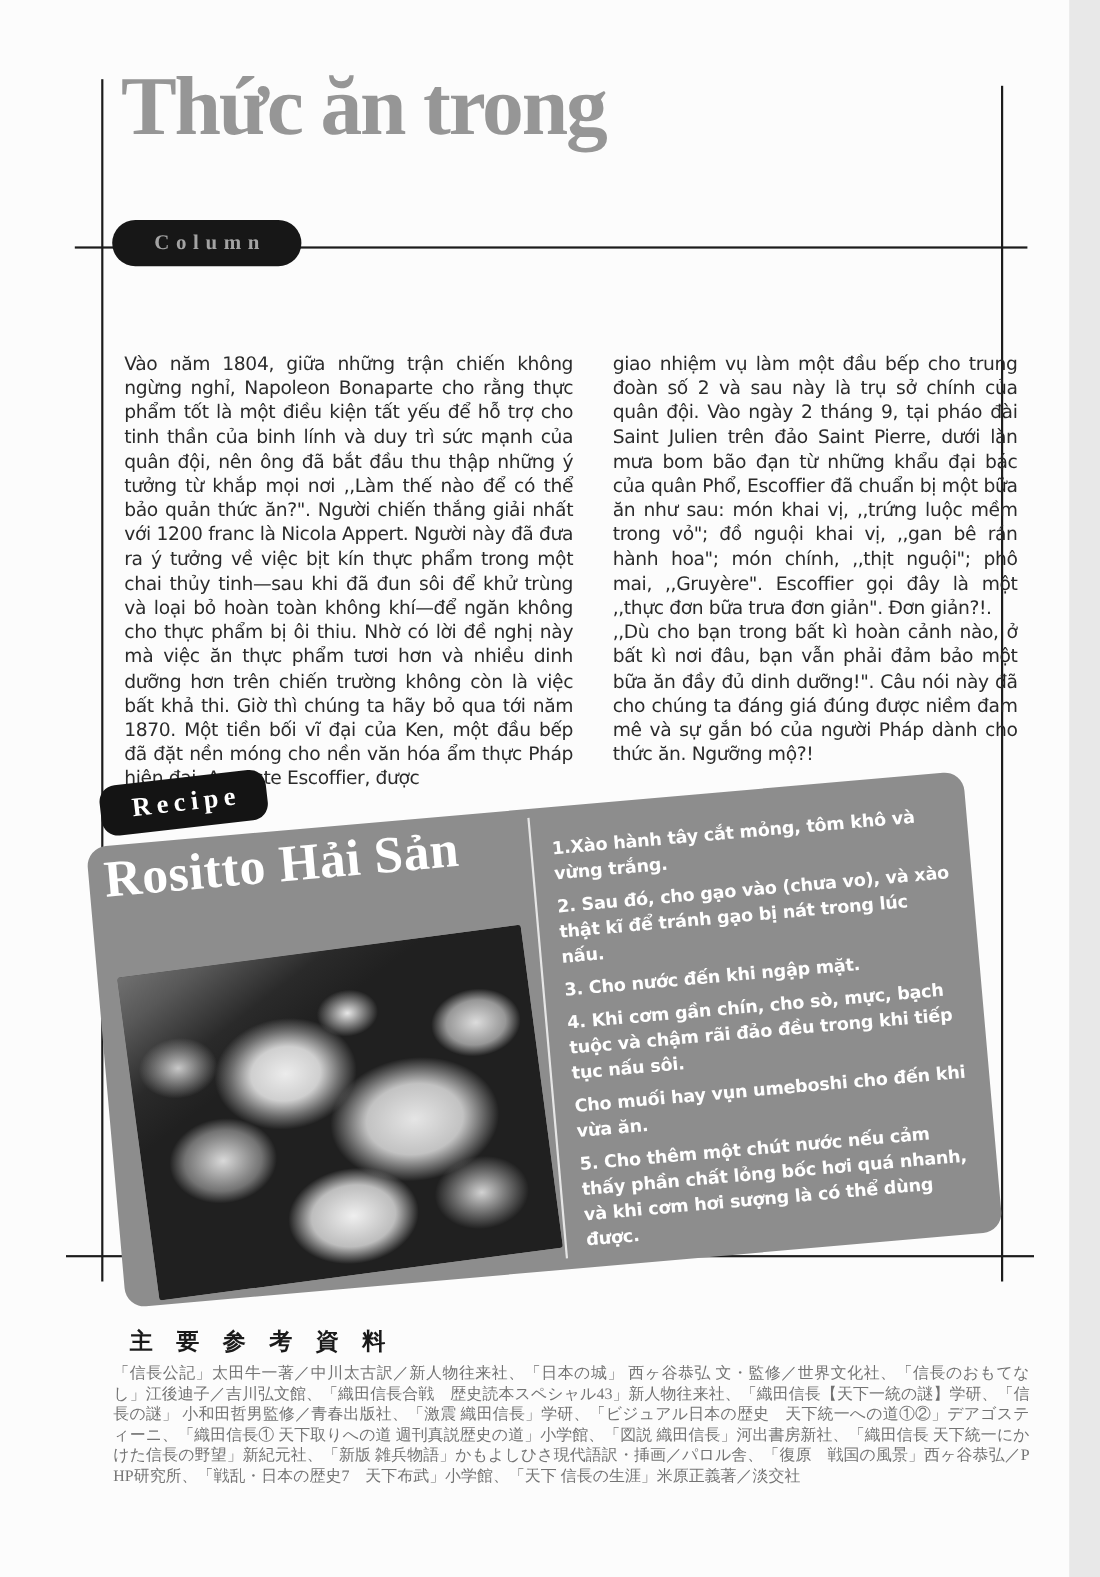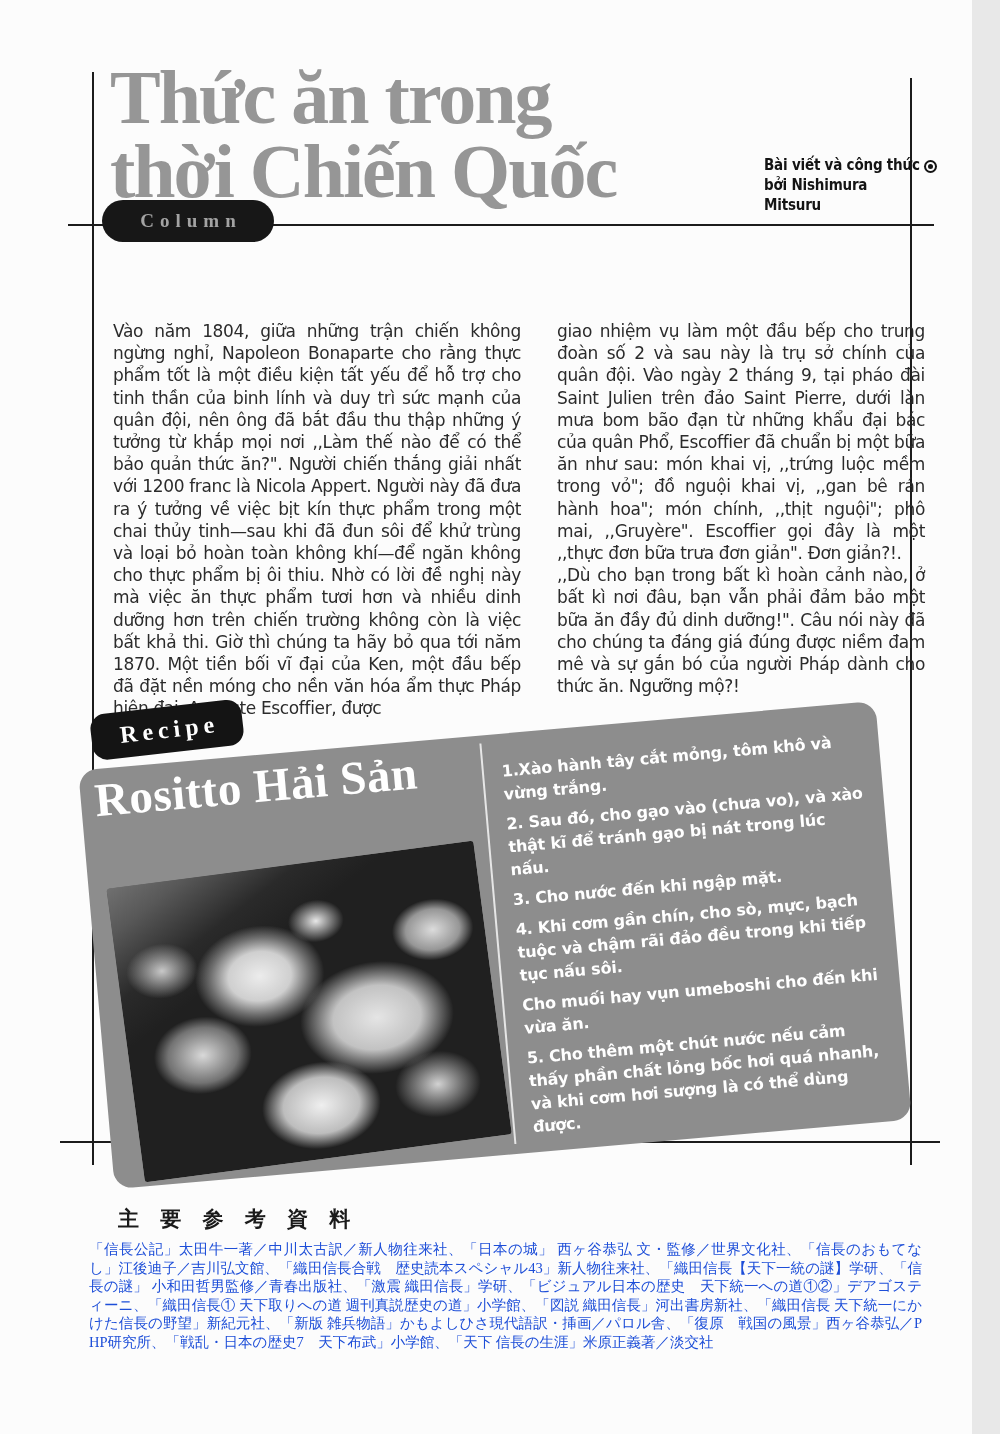--- a/index.html
+++ b/index.html
@@ -104,50 +104,44 @@
   }
   #recipe-steps .step { margin-bottom:7px; }
 
   
   #ref-heading {
     position:absolute; left:118px; top:1205px; z-index:2;
     font-family:"Liberation Serif","DejaVu Serif",serif;
     font-weight:bold; font-size:21px; letter-spacing:8px; color:#1a1a1a;
   }
   #ref-body {
-    position:absolute; left:89px; top:1240px; width:833px; z-index:2;
+    position:absolute; left:103px; top:1240px; width:833px; z-index:2;
     font-family:"Liberation Serif","DejaVu Serif",serif;
-    font-size:14.5px; line-height:18.6px; color:#1d4ed8;
+    font-size:14.5px; line-height:18.6px; color:#737373;
     text-align:justify; word-break:break-all;
   }
 </style>
 </head>
 <body>
 
 <div id="page">
 
   <div class="vline" id="frame-left"></div>
   <div class="vline" id="frame-right"></div>
   <div class="hline" id="frame-top"></div>
   <div class="hline" id="frame-bottom"></div>
 
   <div id="page-title">
     <div>Thức ăn trong</div>
-    <div>thời Chiến Quốc</div>
   </div>
 
   <div id="column-badge">
     <span>Column</span>
   </div>
 
-  <div id="credit">
-    <div><span>Bài viết và công thức</span><span class="bullseye"></span></div>
-    <div>bởi Nishimura</div>
-    <div>Mitsuru</div>
-  </div>
 
   <div class="bodycol" id="col-left">Vào năm 1804, giữa những trận chiến không ngừng nghỉ, Napoleon Bonaparte cho rằng thực phẩm tốt là một điều kiện tất yếu để hỗ trợ cho tinh thần của binh lính và duy trì sức mạnh của quân đội, nên ông đã bắt đầu thu thập những ý tưởng từ khắp mọi nơi ,,Làm thế nào để có thể bảo quản thức ăn?". Người chiến thắng giải nhất với 1200 franc là Nicola Appert. Người này đã đưa ra ý tưởng về việc bịt kín thực phẩm trong một chai thủy tinh—sau khi đã đun sôi để khử trùng và loại bỏ hoàn toàn không khí—để ngăn không cho thực phẩm bị ôi thiu. Nhờ có lời đề nghị này mà việc ăn thực phẩm tươi hơn và nhiều dinh dưỡng hơn trên chiến trường không còn là việc bất khả thi. Giờ thì chúng ta hãy bỏ qua tới năm 1870. Một tiền bối vĩ đại của Ken, một đầu bếp  đã đặt nền móng cho nền văn hóa ẩm thực Pháp hiện đại, Auguste Escoffier,  được</div>
   <div class="bodycol" id="col-right">
     <p>giao nhiệm vụ làm một đầu bếp cho trung đoàn số 2 và sau này là trụ sở chính của quân đội. Vào ngày 2 tháng 9, tại pháo đài Saint Julien trên đảo Saint Pierre, dưới làn mưa bom bão đạn từ những khẩu đại bác của quân Phổ, Escoffier đã chuẩn bị một bữa ăn như sau: món khai vị, ,,trứng luộc mềm trong vỏ"; đồ nguội khai vị, ,,gan bê rán hành hoa"; món chính, ,,thịt nguội"; phô mai, ,,Gruyère". Escoffier gọi đây là một ,,thực đơn bữa trưa đơn giản". Đơn giản?!.</p>
     <p>,,Dù cho bạn trong bất kì hoàn cảnh nào, ở bất kì nơi đâu, bạn vẫn phải đảm bảo một bữa ăn đầy đủ dinh dưỡng!".  Câu nói này đã cho chúng ta đáng giá đúng được niềm đam mê và sự gắn bó của người Pháp dành cho thức ăn. Ngưỡng mộ?!</p>
   </div>
 
   <div id="recipe-panel">
     <div id="recipe-badge">
       <span>Recipe</span>

